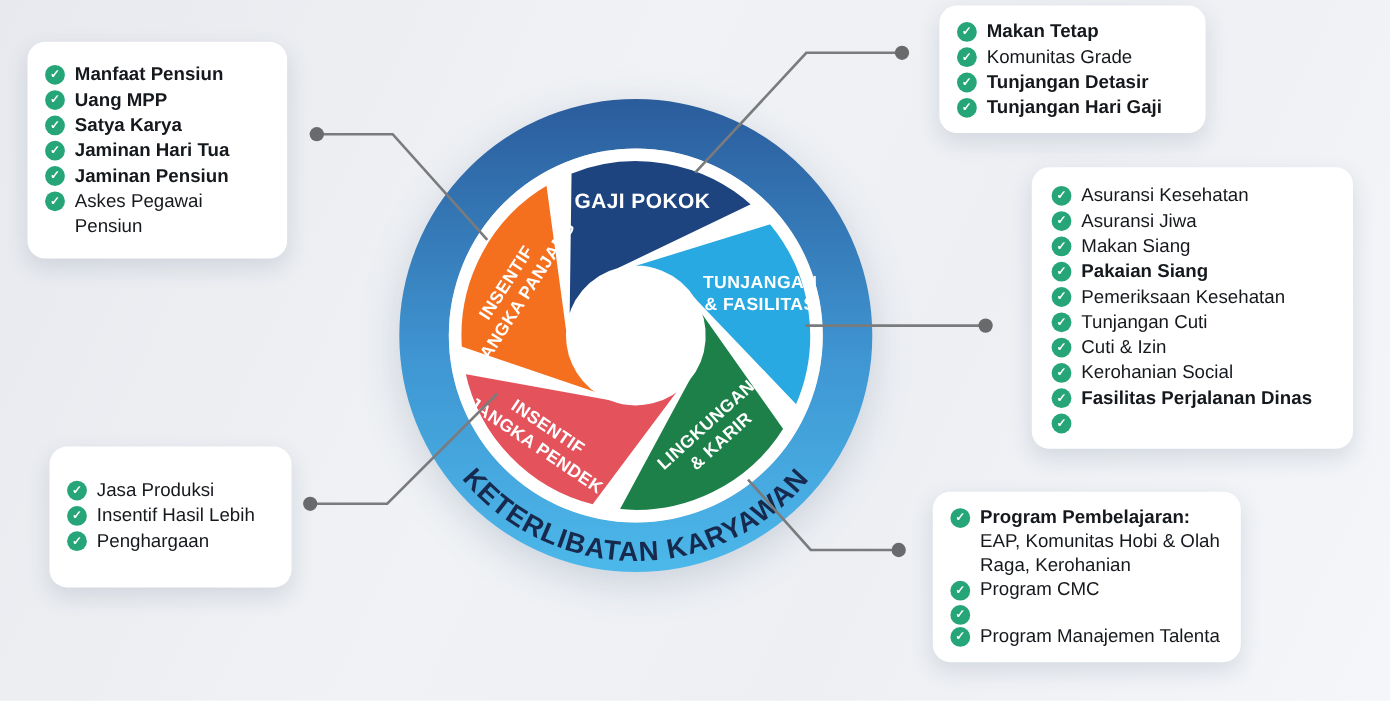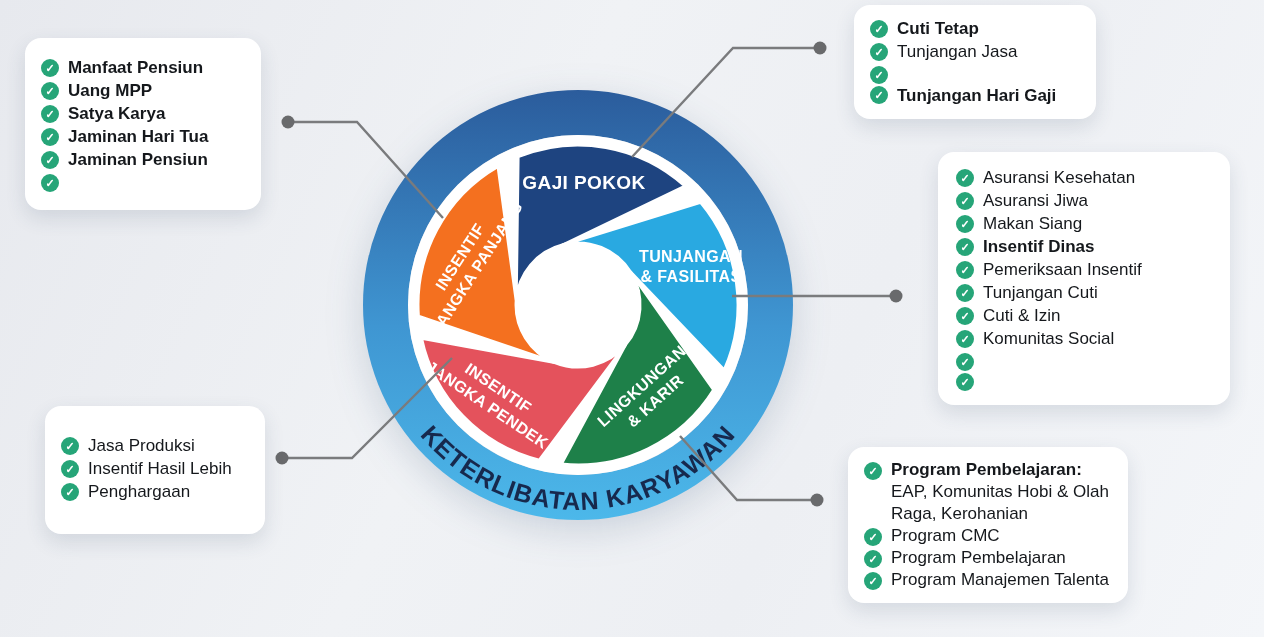--- a/index.html
+++ b/index.html
@@ -111,37 +111,39 @@
     <span class="txt bold">Jaminan Hari Tua</span>
   </li>
 
   <li class="item">
     <span class="chk">✓</span>
     <span class="txt bold">Jaminan Pensiun</span>
   </li>
 
   <li class="item">
     <span class="chk">✓</span>
+    <span class="txt">Askes Pegawai Pensiun</span>
   </li>
 </ul>
   </div>
   <div class="card" id="card-top-right">
     <ul>
   <li class="item">
     <span class="chk">✓</span>
-    <span class="txt bold">Cuti Tetap</span>
-  </li>
-
-  <li class="item">
-    <span class="chk">✓</span>
-    <span class="txt">Tunjangan Jasa</span>
-  </li>
-
-  <li class="item">
-    <span class="chk">✓</span>
+    <span class="txt bold">Makan Tetap</span>
+  </li>
+
+  <li class="item">
+    <span class="chk">✓</span>
+    <span class="txt">Komunitas Grade</span>
+  </li>
+
+  <li class="item">
+    <span class="chk">✓</span>
+    <span class="txt bold">Tunjangan Detasir</span>
   </li>
 
   <li class="item">
     <span class="chk">✓</span>
     <span class="txt bold">Tunjangan Hari Gaji</span>
   </li>
 </ul>
   </div>
   <div class="card" id="card-right">
     <ul>
@@ -155,45 +157,46 @@
     <span class="txt">Asuransi Jiwa</span>
   </li>
 
   <li class="item">
     <span class="chk">✓</span>
     <span class="txt">Makan Siang</span>
   </li>
 
   <li class="item">
     <span class="chk">✓</span>
-    <span class="txt bold">Insentif Dinas</span>
-  </li>
-
-  <li class="item">
-    <span class="chk">✓</span>
-    <span class="txt">Pemeriksaan Insentif</span>
+    <span class="txt bold">Pakaian Siang</span>
+  </li>
+
+  <li class="item">
+    <span class="chk">✓</span>
+    <span class="txt">Pemeriksaan Kesehatan</span>
   </li>
 
   <li class="item">
     <span class="chk">✓</span>
     <span class="txt">Tunjangan Cuti</span>
   </li>
 
   <li class="item">
     <span class="chk">✓</span>
     <span class="txt">Cuti &amp; Izin</span>
   </li>
 
   <li class="item">
     <span class="chk">✓</span>
-    <span class="txt">Komunitas Social</span>
-  </li>
-
-  <li class="item">
-    <span class="chk">✓</span>
+    <span class="txt">Kerohanian Social</span>
+  </li>
+
+  <li class="item">
+    <span class="chk">✓</span>
+    <span class="txt bold">Fasilitas Perjalanan Dinas</span>
   </li>
 
   <li class="item">
     <span class="chk">✓</span>
   </li>
 </ul>
   </div>
   <div class="card" id="card-bottom-right">
     <ul>
   <li class="item">
@@ -201,21 +204,20 @@
     <span class="txt"><b>Program Pembelajaran:</b> EAP, Komunitas Hobi &amp; Olah Raga, Kerohanian</span>
   </li>
 
   <li class="item">
     <span class="chk">✓</span>
     <span class="txt">Program CMC</span>
   </li>
 
   <li class="item">
     <span class="chk">✓</span>
-    <span class="txt">Program Pembelajaran</span>
   </li>
 
   <li class="item">
     <span class="chk">✓</span>
     <span class="txt">Program Manajemen Talenta</span>
   </li>
 </ul>
   </div>
   <div class="card" id="card-bottom-left">
     <ul>

